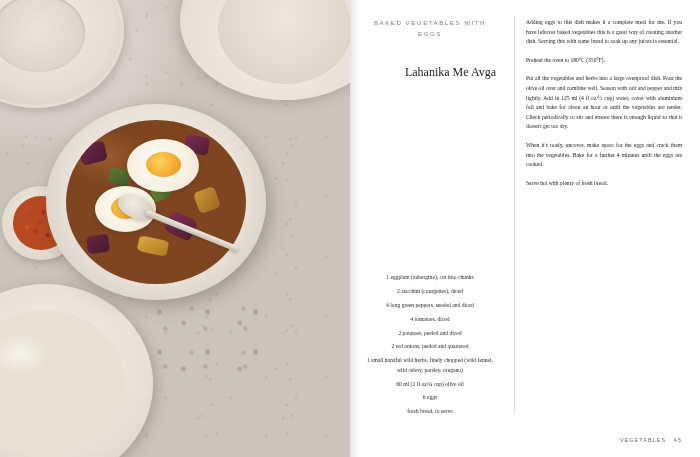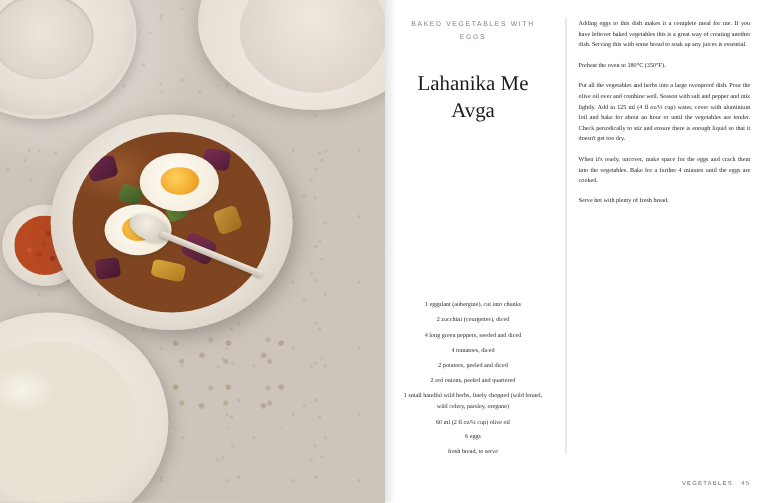--- a/index.html
+++ b/index.html
@@ -266,25 +266,26 @@
     font-family: "Liberation Sans", sans-serif;
     font-size: 6.2px;
     letter-spacing: 1.5px;
     color: #8a8376;
     line-height: 1.7;
     text-transform: uppercase;
     margin: 0 0 26px 0;
   }
   .recipe-title {
     font-family: "Liberation Serif", serif;
-    font-size: 19px;
+    font-size: 12px;
     line-height: 1.28;
     color: #1c1c1c;
     font-weight: 400;
     margin: 0;
+    text-align: right;
   }
   .ingredients {
     position: absolute;
     left: 14px;
     right: 14px;
     bottom: 36px;
     text-align: center;
   }
   .ingredients li {
     list-style: none;

